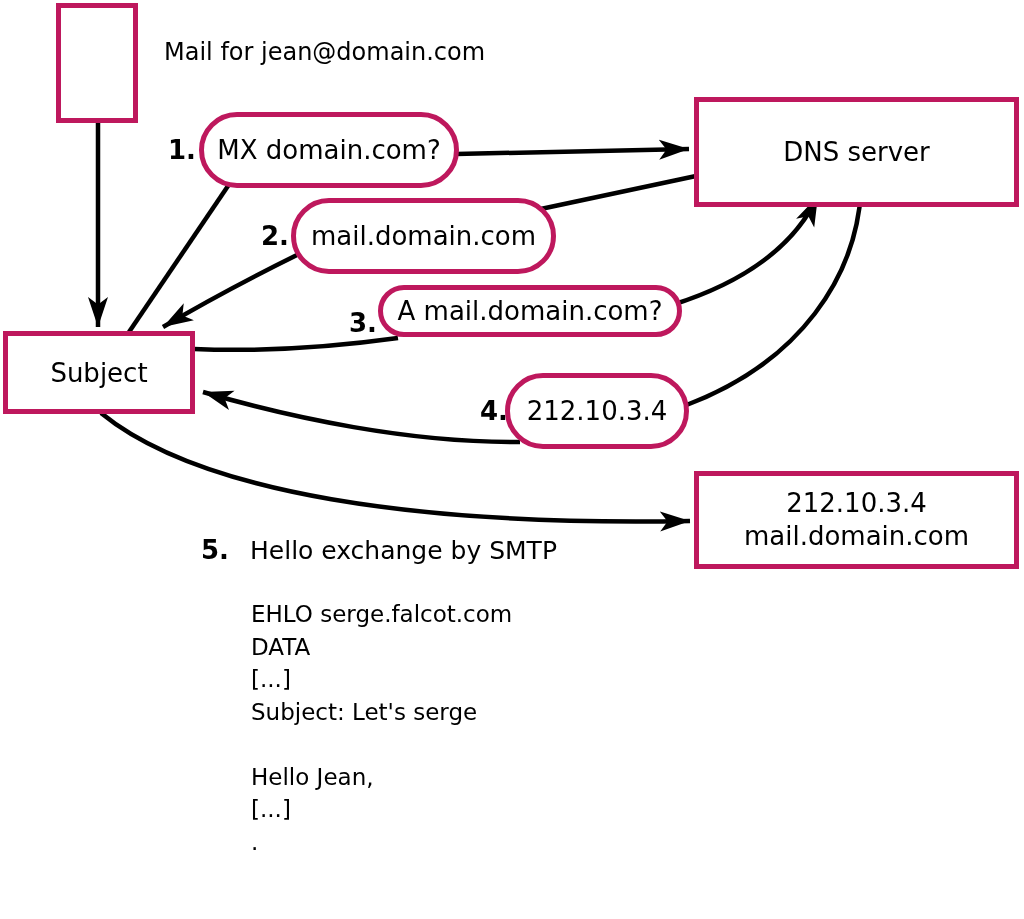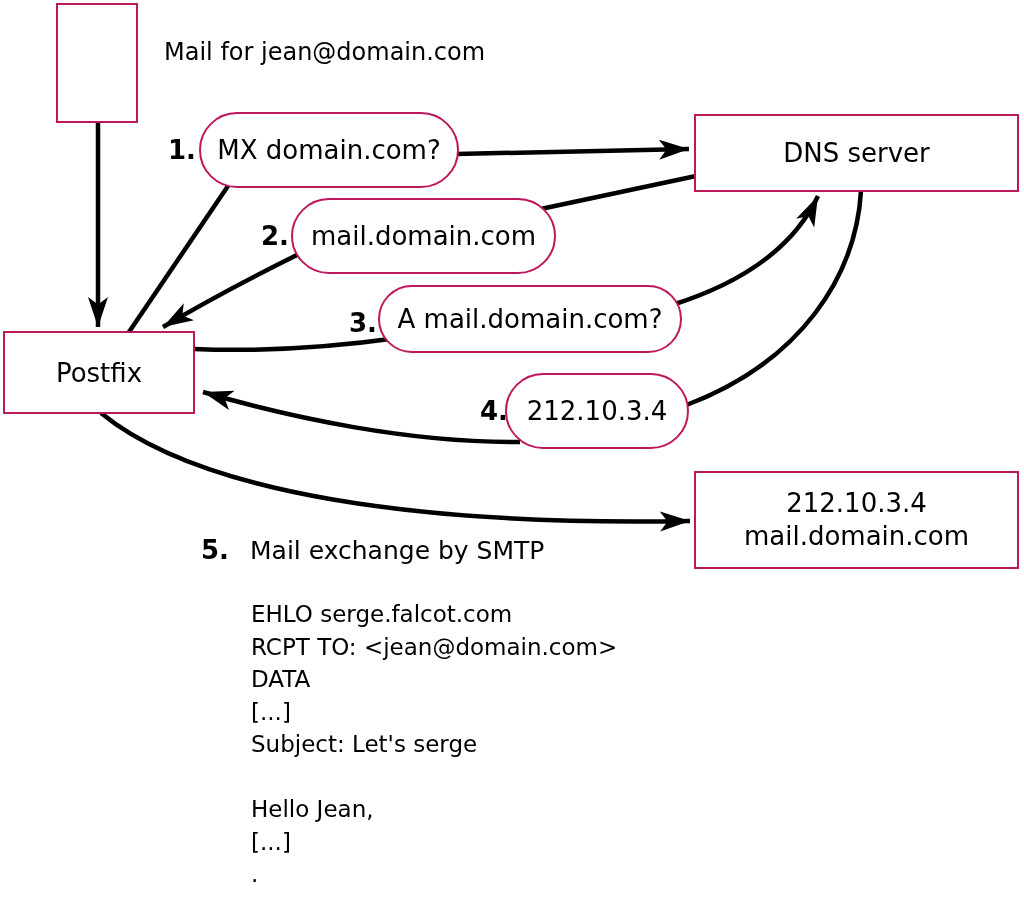--- a/index.html
+++ b/index.html
@@ -10,21 +10,21 @@
     background: #ffffff;
     color: #000000;
     font-family: "DejaVu Sans", "Liberation Sans", sans-serif;
     overflow: hidden;
   }
   .arrows { position: absolute; left: 0; top: 0; }
   .arrows path { stroke: #000000; stroke-width: 4.5; fill: none; }
   .shape {
     position: absolute;
     background: #ffffff;
-    border: 2px solid #be185d;
+    border: 5px solid #be185d;
     box-sizing: border-box;
   }
   .node {
     display: flex;
     align-items: center;
     justify-content: center;
     font-size: 26px;
     text-align: center;
   }
   .node.two-line { flex-direction: column; line-height: 33px; }
@@ -70,58 +70,57 @@
     <path d="M861,191 C856,275 802,362 684,406"></path>
     <path d="M520,442 C410,443 292,418 203,392" marker-end="url(#ah)"></path>
     <path d="M101,413 C200,494 420,526 690,521" marker-end="url(#ah)"></path>
   </svg>
 
   <div class="shape" style="left:56px; top:3px; width:82px; height:120px;"></div>
 
   <div class="note" style="left:164px; top:37px;">Mail for jean@domain.com</div>
 
   <div class="shape node" style="left:3px; top:331px; width:192px; height:83px;">
-    <span>Postfix</span>
+    <span>Subject</span>
   </div>
 
-  <div class="shape node" style="left:694px; top:114px; width:325px; height:78px;">
+  <div class="shape node" style="left:694px; top:97px; width:325px; height:110px;">
     <span>DNS server</span>
   </div>
 
   <div class="shape node two-line" style="left:694px; top:471px; width:325px; height:98px;">
     <span>212.10.3.4</span>
     <span>mail.domain.com</span>
   </div>
 
   <div class="num" style="left:150px; top:134px;">1.</div>
   <div class="shape node pill" style="left:199px; top:112px; width:260px; height:76px;">
     <span>MX domain.com?</span>
   </div>
 
   <div class="num" style="left:243px; top:220px;">2.</div>
   <div class="shape node pill" style="left:291px; top:198px; width:265px; height:76px;">
     <span>mail.domain.com</span>
   </div>
 
   <div class="num" style="left:331px; top:307px;">3.</div>
-  <div class="shape node pill" style="left:378px; top:285px; width:304px; height:68px;">
+  <div class="shape node pill" style="left:378px; top:285px; width:304px; height:52px;">
     <span>A mail.domain.com?</span>
   </div>
 
   <div class="num" style="left:462px; top:395px;">4.</div>
   <div class="shape node pill" style="left:505px; top:373px; width:184px; height:76px;">
     <span>212.10.3.4</span>
   </div>
 
   <div class="num" style="left:183px; top:534px;">5.</div>
-  <div class="step5-label" style="left:250px; top:535px;">Mail exchange by SMTP</div>
+  <div class="step5-label" style="left:250px; top:535px;">Hello exchange by SMTP</div>
 
   <div class="smtp">
     <div class="smtp-line">EHLO serge.falcot.com</div>
-    <div class="smtp-line">RCPT TO: &lt;jean@domain.com&gt;</div>
     <div class="smtp-line">DATA</div>
     <div class="smtp-line">[...]</div>
     <div class="smtp-line">Subject: Let's serge</div>
     <div class="smtp-line"></div>
     <div class="smtp-line">Hello Jean,</div>
     <div class="smtp-line">[...]</div>
     <div class="smtp-line">.</div>
   </div>
 
 </div>

